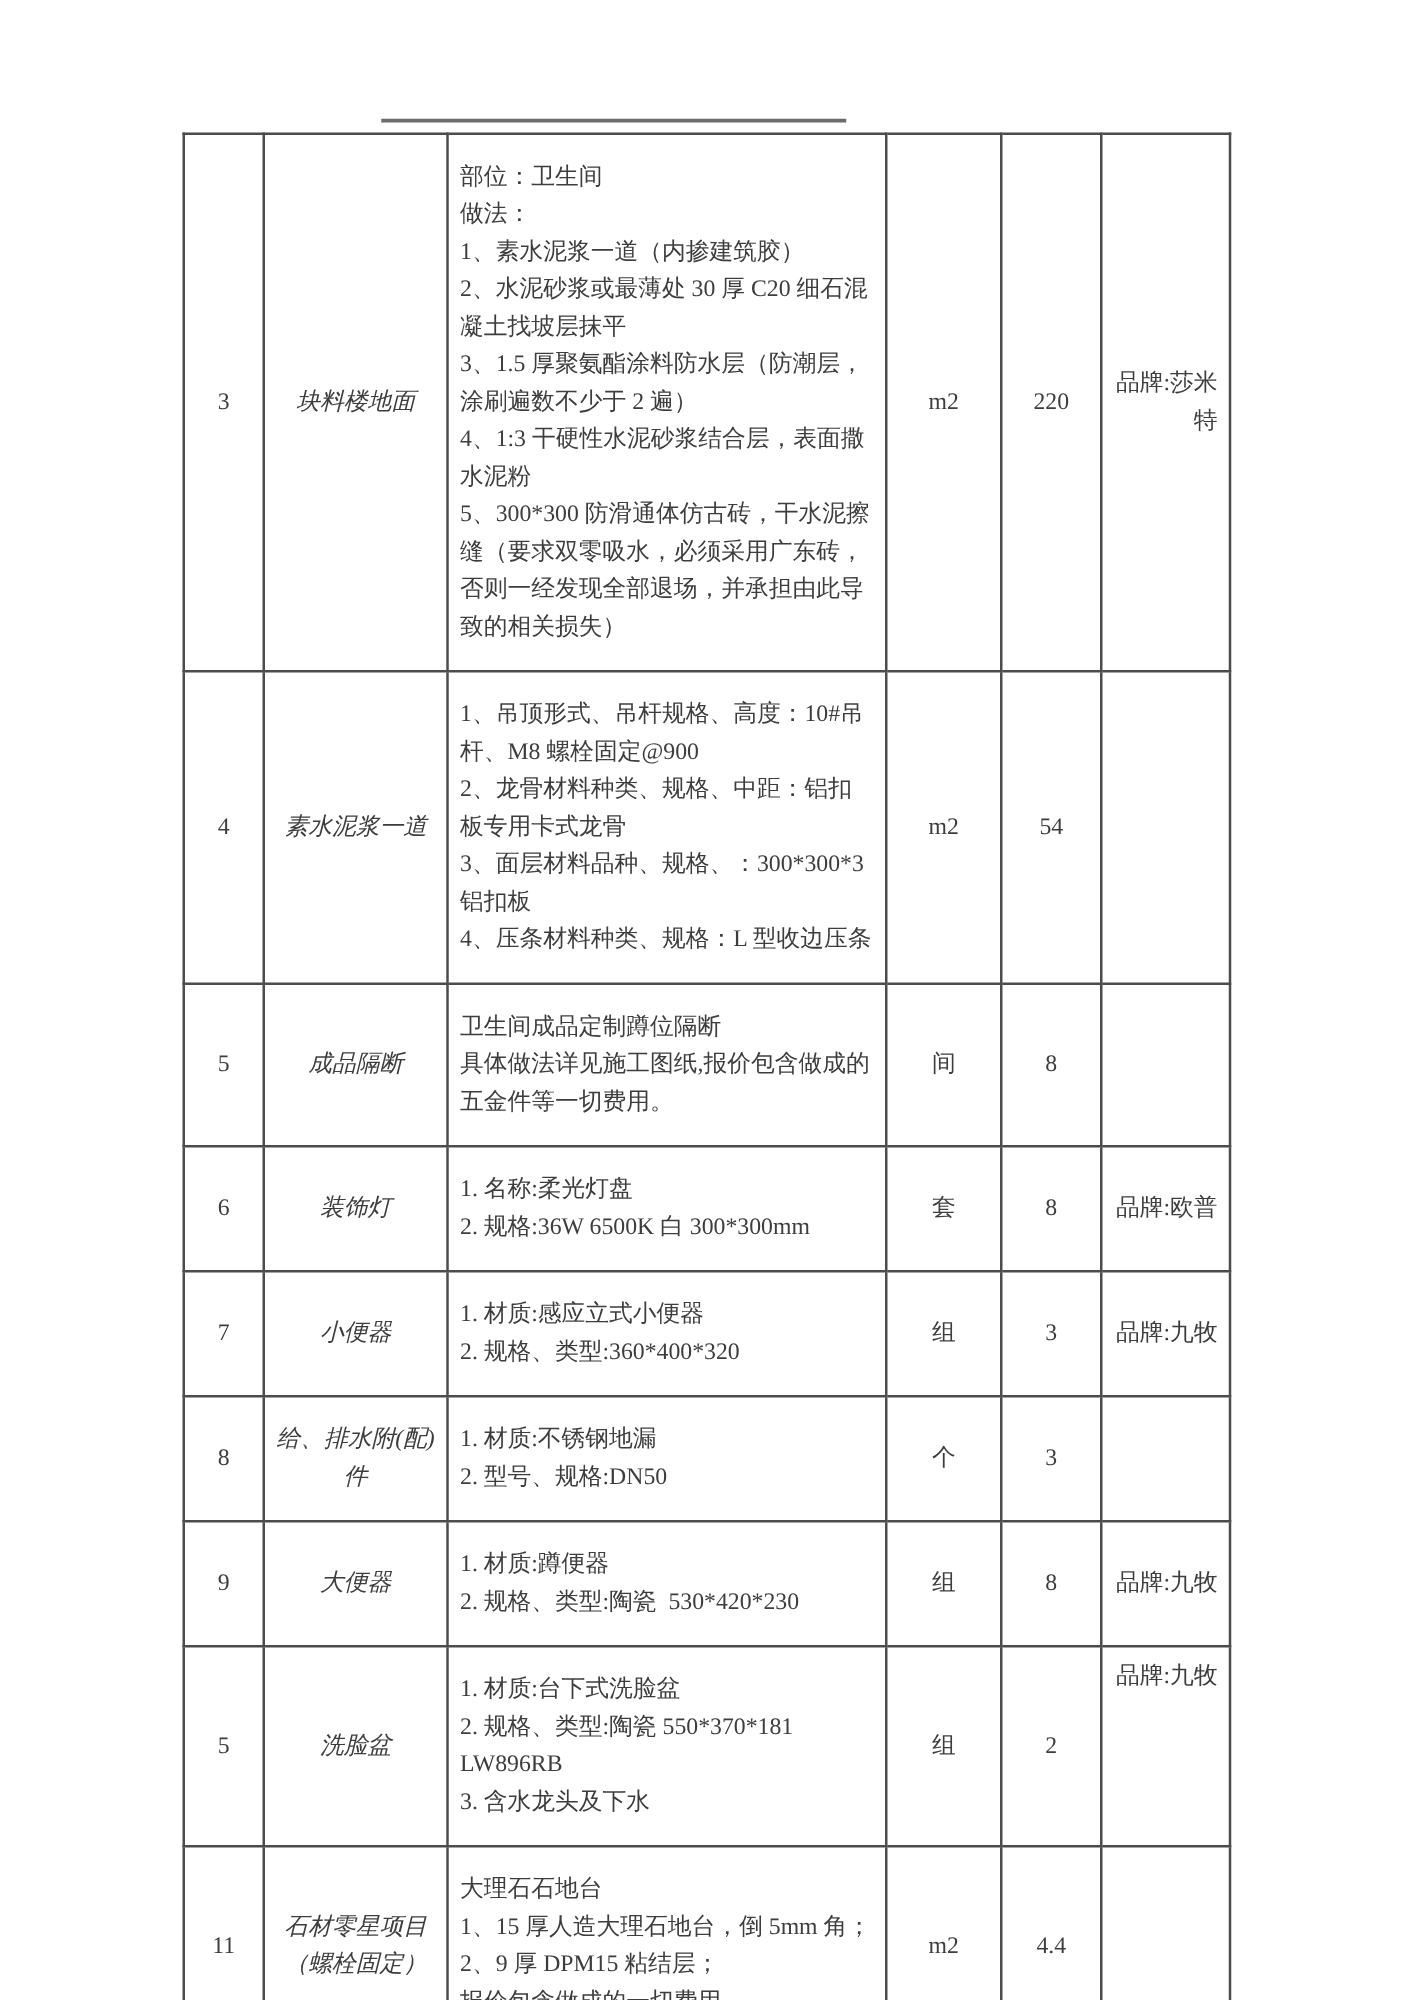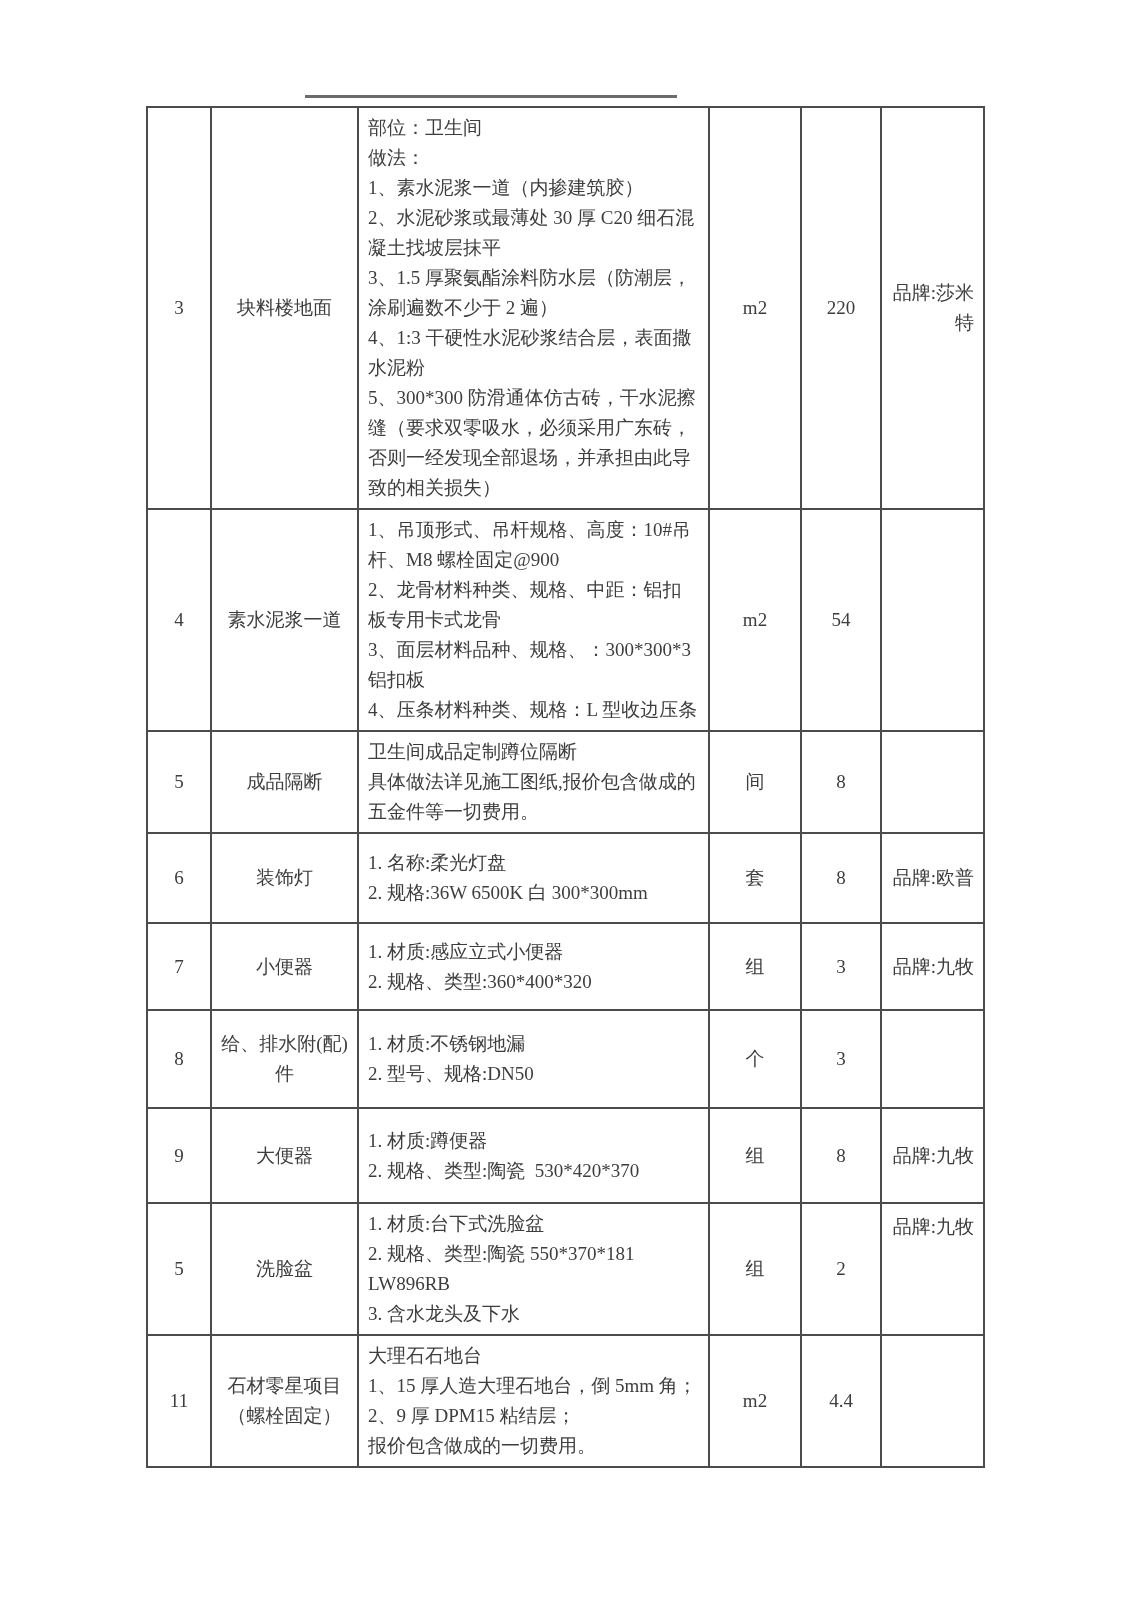--- a/index.html
+++ b/index.html
@@ -27,33 +27,33 @@
     top:106px;
     width:837px;
     border-collapse:collapse;
     table-layout:fixed;
     font-size:19px;
     line-height:30px;
   }
   table.boq td {
     border:2px solid #4c4c4c;
     vertical-align:middle;
-    padding:5px 9px;
+    padding:19px 9px;
     overflow:hidden;
     margin-top:29px;
   }
   col.col-no    { width:64px;  }
   col.col-name  { width:147px; }
   col.col-desc  { width:351px; }
   col.col-unit  { width:92px;  }
   col.col-qty   { width:80px;  }
   col.col-brand { width:103px; }
 
   td.c-no, td.c-unit, td.c-qty { text-align:center; }
-  td.c-name { text-align:center; padding:5px 6px; }
+  td.c-name { text-align:center; padding:5px 6px;font-style:italic; }
   td.c-desc { text-align:left; white-space:pre-wrap; }
   td.c-brand { text-align:right; padding:5px 8px; }
   td.c-brand.v-top { vertical-align:top; padding-top:8px; }
 
   tr.h0 { height:384px; }
   tr.h1 { height:213px; }
   tr.h2 { height:92px;  }
   tr.h3 { height:90px;  }
   tr.h4 { height:87px;  }
   tr.h5 { height:98px;  }
@@ -134,21 +134,21 @@
       <td class="c-desc">1. 材质:不锈钢地漏
 2. 型号、规格:DN50</td>
       <td class="c-unit">个</td>
       <td class="c-qty">3</td>
       <td class="c-brand"></td>
     </tr>
     <tr class="h6">
       <td class="c-no">9</td>
       <td class="c-name">大便器</td>
       <td class="c-desc">1. 材质:蹲便器
-2. 规格、类型:陶瓷  530*420*370</td>
+2. 规格、类型:陶瓷  530*420*230</td>
       <td class="c-unit">组</td>
       <td class="c-qty">8</td>
       <td class="c-brand">品牌:九牧</td>
     </tr>
     <tr class="h7">
       <td class="c-no">5</td>
       <td class="c-name">洗脸盆</td>
       <td class="c-desc">1. 材质:台下式洗脸盆
 2. 规格、类型:陶瓷 550*370*181 LW896RB
 3. 含水龙头及下水</td>

